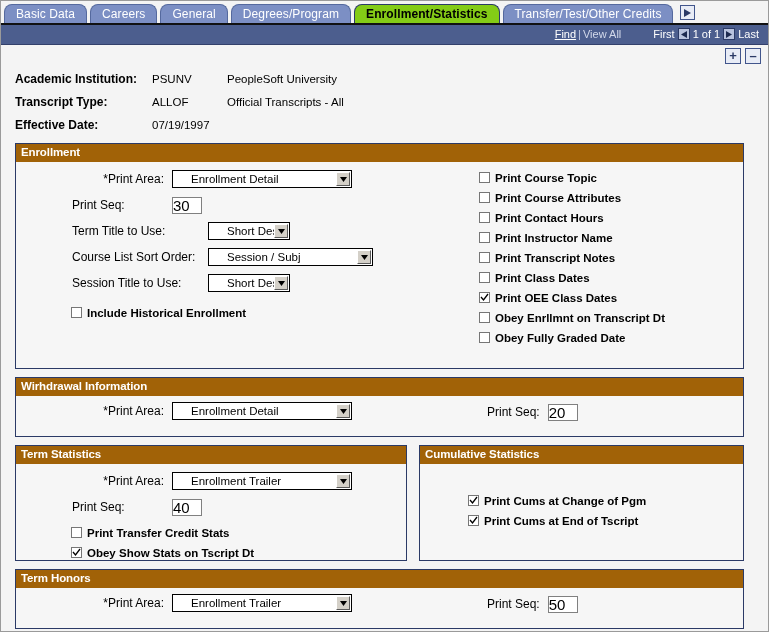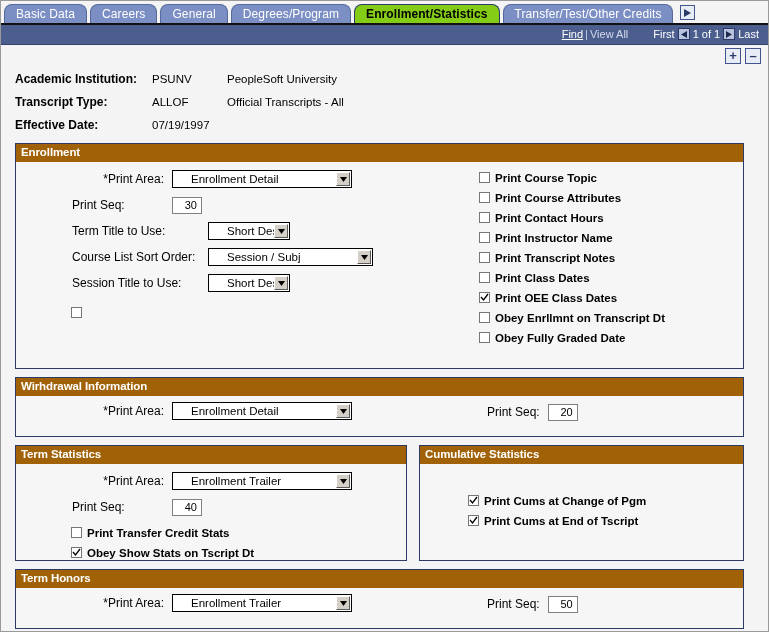--- a/index.html
+++ b/index.html
@@ -97,21 +97,21 @@
     white-space: nowrap;
   }
   .nav-link {
     color: #ffffff;
     text-decoration: underline;
     cursor: pointer;
   }
   .nav-sep { color: #c6cde3; padding: 0 2px; }
   .nav-dim { color: #d3d9eb; }
   .nav-txt { color: #ffffff; padding: 0 3px; }
-  .nav-first { padding-left: 25px; margin-top: 30px; }
+  .nav-first { padding-left: 32px; margin-top: 30px; }
   .arrowbtn {
     display: inline-block;
     width: 12px;
     height: 12px;
     background: #b9c3de;
     border: 1px solid #2b3a66;
     box-sizing: border-box;
     vertical-align: middle;
     position: relative;
     top: -1px;
@@ -232,23 +232,22 @@
   .sel-mid { width: 165px; }
 
   .txtnum {
     display: inline-block;
     width: 30px;
     height: 17px;
     background: #ffffff;
     border: 1px solid #808080;
     box-sizing: border-box;
     vertical-align: middle;
-    text-align: right;
     padding-right: 4px;
-    font-size: 11px;
+    font-size: 15px;
     line-height: 15px;
     margin-left: 8px;
     color: #000;
   }
 
   .cbrow {
     position: relative;
     height: 20px;
     line-height: 20px;
     white-space: nowrap;
@@ -397,21 +396,21 @@
           <span class="flabel lbl-print-area" style="text-align:left;padding-left:56px;width:136px;">Session Title to Use:</span><span class="sel sel-narrow" style="margin-left:0;"><span>Short Desc</span>
             <span class="arrow">
               <svg width="7" height="5" viewBox="0 0 7 5">
                   <polygon points="0,0 7,0 3.5,5" fill="#000000"></polygon>
                 </svg>
             </span>
           </span>
         </div>
 
         <div class="cbrow indent-cb" style="margin-top:4px;">
-          <span class="cb"></span>
+          <span class="cb"></span><span class="cblabel">Include Historical Enrollment</span>
         </div>
       </div>
 
       <div class="enroll-right">
         <div class="cbrow">
           <span class="cb"></span><span class="cblabel">Print Course Topic</span>
         </div>
         <div class="cbrow">
           <span class="cb"></span><span class="cblabel">Print Course Attributes</span>
         </div>

